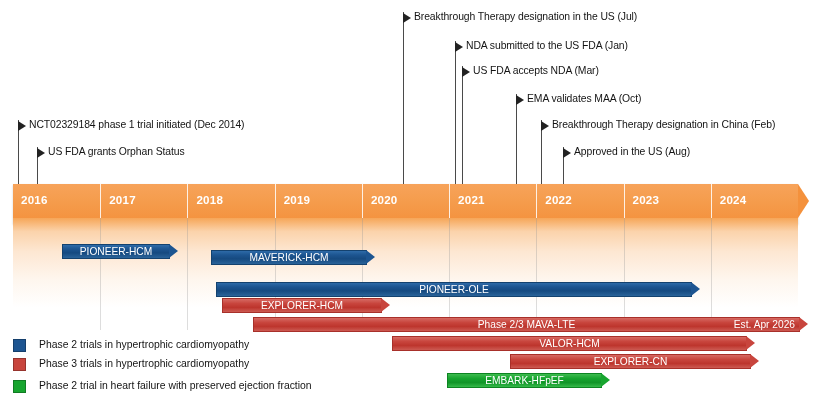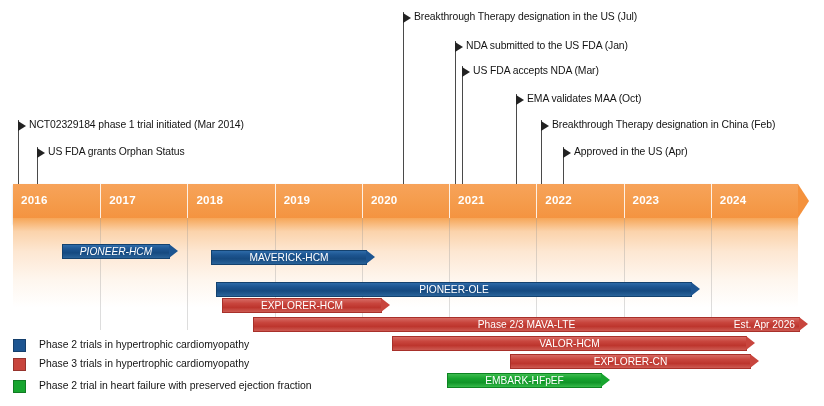--- a/index.html
+++ b/index.html
@@ -235,25 +235,25 @@
       <div class="milestone" style="left: 516px; top: 94px;">
         <div class="m-tri"></div>
         <div class="m-label">EMA validates MAA (Oct)</div>
       </div>
       <div class="milestone" style="left: 541px; top: 120px;">
         <div class="m-tri"></div>
         <div class="m-label">Breakthrough Therapy designation in China (Feb)</div>
       </div>
       <div class="milestone" style="left: 563px; top: 147px;">
         <div class="m-tri"></div>
-        <div class="m-label">Approved in the US (Apr)</div>
+        <div class="m-label">Approved in the US (Aug)</div>
       </div>
       <div class="milestone" style="left: 18px; top: 120px;">
         <div class="m-tri"></div>
-        <div class="m-label">NCT02329184 phase 1 trial initiated  (Mar 2014)</div>
+        <div class="m-label">NCT02329184 phase 1 trial initiated  (Dec 2014)</div>
       </div>
       <div class="milestone" style="left: 37px; top: 147px;">
         <div class="m-tri"></div>
         <div class="m-label">US FDA grants Orphan Status</div>
       </div>
     </div>
 
   <div id="axis">
     <div id="year-cells">
         <div class="year-cell" style="left: 0px; width: 87.2222px;">
@@ -294,21 +294,21 @@
         <div class="grid-line" style="left: 262px;"></div>
         <div class="grid-line" style="left: 349px;"></div>
         <div class="grid-line" style="left: 436px;"></div>
         <div class="grid-line" style="left: 523px;"></div>
         <div class="grid-line" style="left: 611px;"></div>
         <div class="grid-line" style="left: 698px;"></div>
       </div>
   </div>
 
   <div id="bars">
-      <div class="bar blue" style="left: 62px; top: 244px; width: 116px; font-style: italic;">
+      <div class="bar blue" style="left: 62px; top: 244px; width: 116px;">
         <div class="bar-body"></div>
         <div class="bar-head"></div>
         <div class="bar-text">PIONEER-HCM</div>
       </div>
       <div class="bar blue" style="left: 211px; top: 250px; width: 164px;">
         <div class="bar-body"></div>
         <div class="bar-head"></div>
         <div class="bar-text">MAVERICK-HCM</div>
       </div>
       <div class="bar blue" style="left: 216px; top: 282px; width: 484px; text-decoration: underline;">

